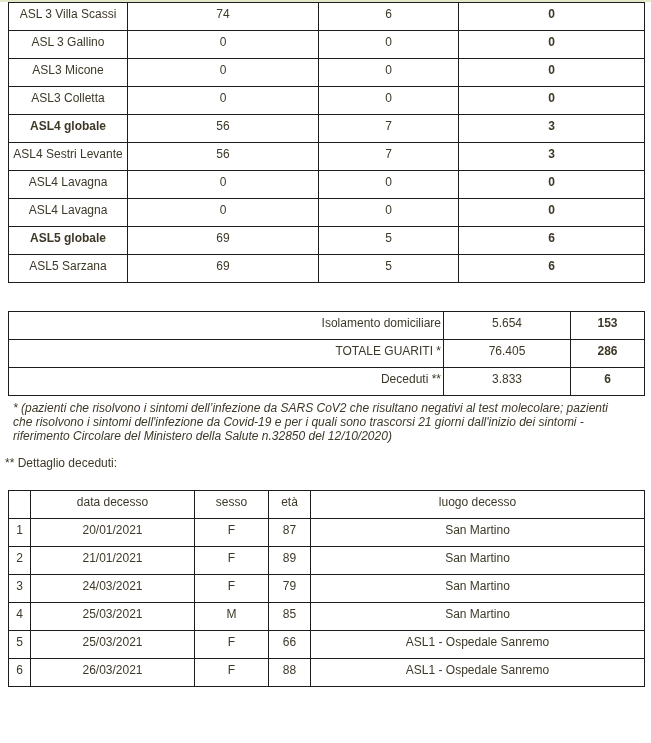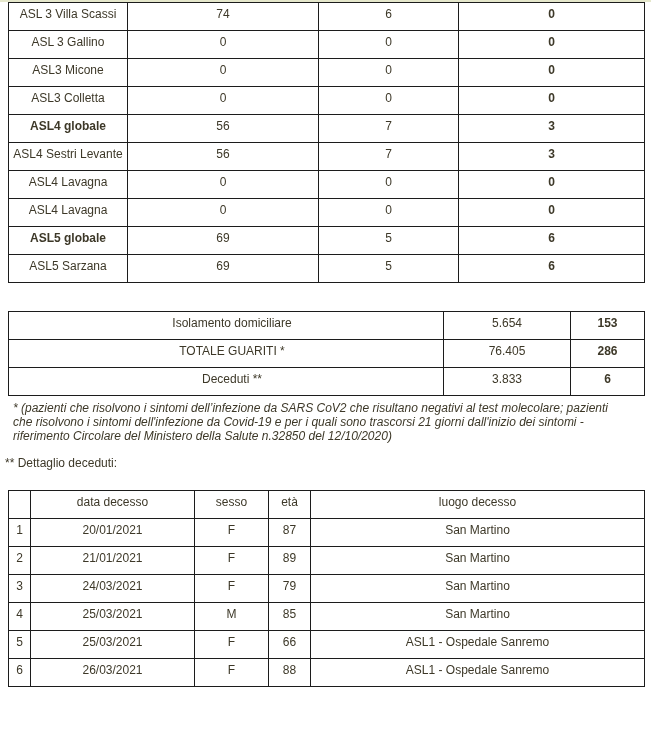--- a/index.html
+++ b/index.html
@@ -37,21 +37,21 @@
     vertical-align: top;
     text-align: center;
     line-height: 15px;
     overflow: hidden;
     white-space: nowrap;
   }
   .t1 td:last-child,
   .t2 td:last-child { font-weight: bold; }
   .bold-label td:first-child { font-weight: bold; }
   .t2 { margin-top: 28px; }
-  .t2 td:first-child { text-align: center; padding-left: 14px; }
+  .t2 td:first-child { text-align: right; padding-left: 14px; }
   .footnote {
     margin: 5px 4px 0 13px;
     line-height: 14px;
     white-space: pre-line;
     font-style: italic;
   }
   .heading {
     margin: 13px 0 0 5px;
     font-weight: normal;
     line-height: 15px;

